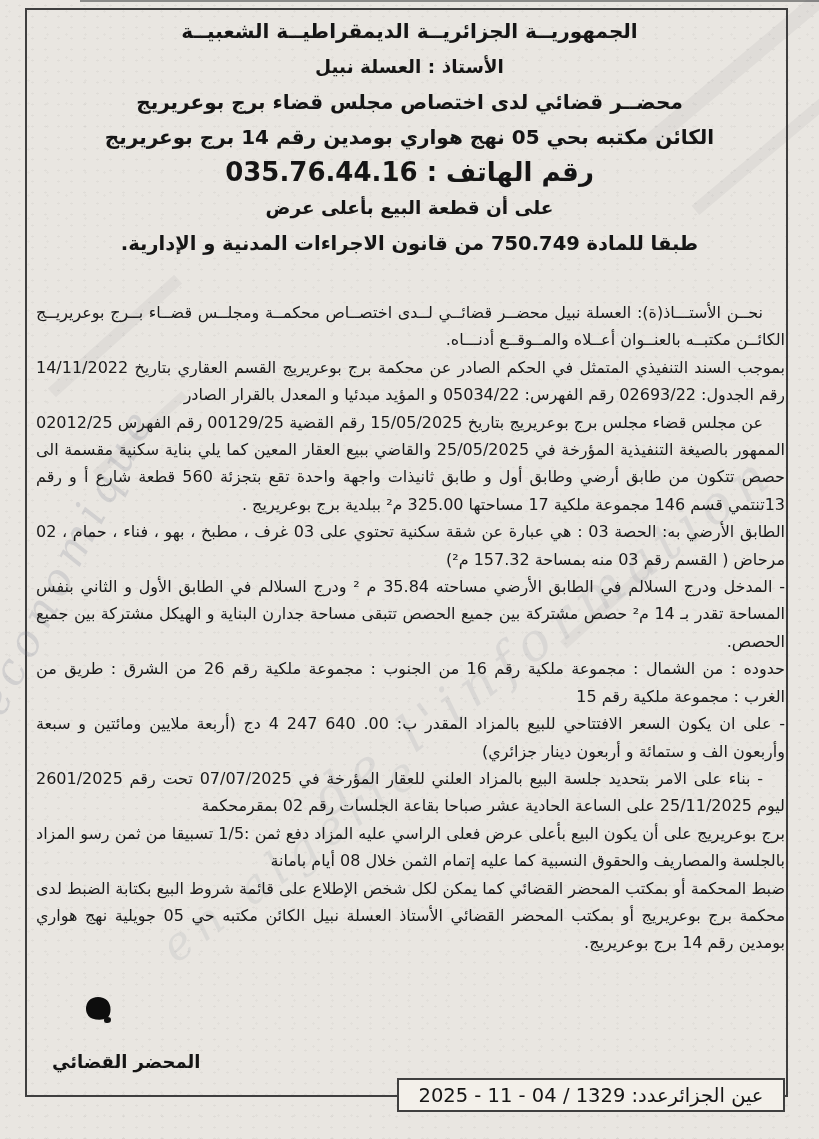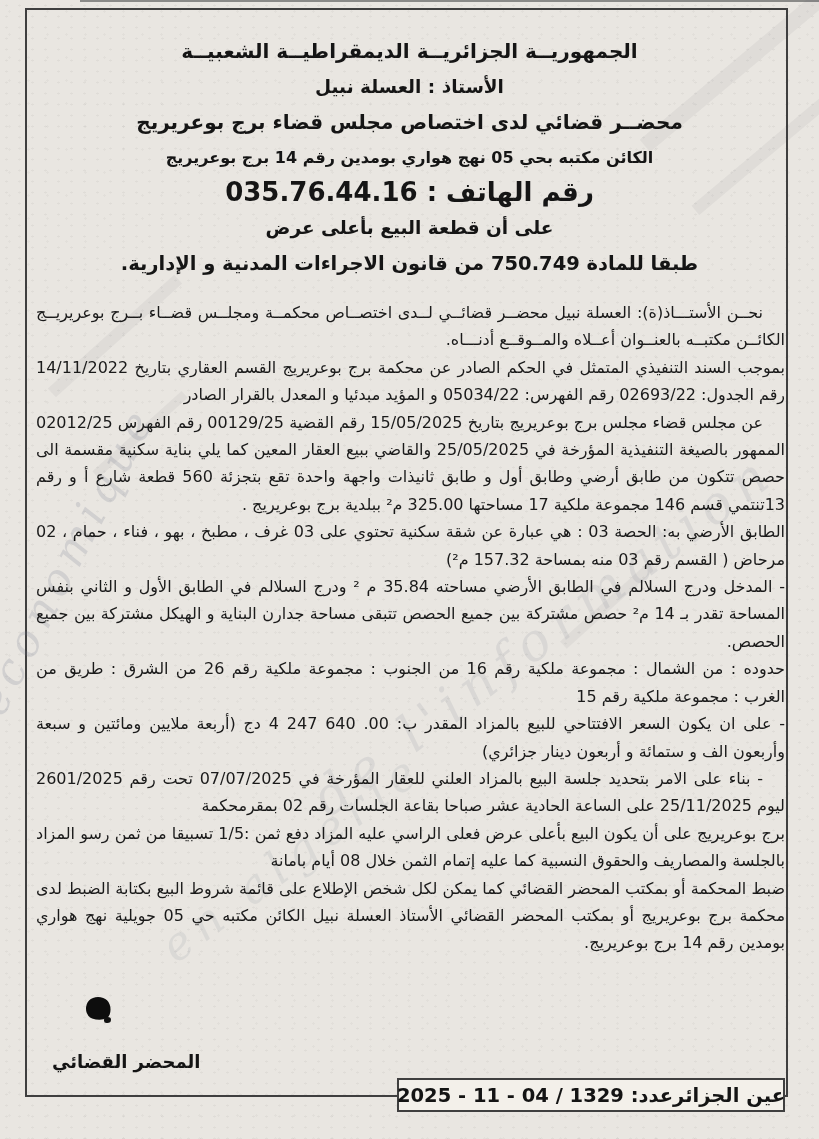--- a/index.html
+++ b/index.html
@@ -41,24 +41,24 @@
   .s2{left:672px;top:140px;width:200px;height:12px;transform:rotate(-40deg);}
   .s3{left:30px;top:330px;width:170px;height:12px;transform:rotate(-42deg);}
   .s4{left:548px;top:600px;width:120px;height:10px;transform:rotate(-42deg);}
   .s5{left:80px;top:430px;width:120px;height:9px;transform:rotate(-42deg);}
 
   .header{
     position:absolute;left:36px;top:14px;width:747px;
     direction:rtl;text-align:center;color:#151515;z-index:2;
   }
   .hline{font-weight:bold;line-height:35.3px;white-space:nowrap;}
-  .h-republic{font-size:20px;margin-top:20px;}
+  .h-republic{font-size:20px;}
   .h-officer{font-size:18.5px;}
   .h-title{font-size:20px;}
-  .h-address{font-size:16px;}
+  .h-address{font-size:20px;}
   .h-phone{font-size:26px;}
   .h-announce{font-size:21px;}
   .h-bid{font-size:18.5px;}
   .h-article{font-size:19.5px;}
 
   .bodytext{
     position:absolute;left:36px;top:299px;width:749px;
     direction:rtl;text-align:justify;
     font-size:16px;line-height:27.4px;color:#1a1a1a;z-index:2;
   }
@@ -69,21 +69,21 @@
     position:absolute;left:52px;top:1051px;
     font-size:18px;font-weight:bold;color:#141414;
     direction:rtl;z-index:2;
   }
   .footer-box{
     position:absolute;left:397px;top:1078px;width:388px;height:34px;
     background:#f3f0ea;border:2px solid #3f3f3f;box-sizing:border-box;
     display:flex;align-items:center;justify-content:center;
     direction:rtl;z-index:3;
   }
-  .footer-box span{font-size:19.5px;font-weight:bold;color:#141414;white-space:nowrap;}
+  .footer-box span{font-size:19.5px;font-weight:normal;color:#141414;white-space:nowrap;}
   .frame-bottom-gap{
     position:absolute;left:27px;top:1095px;width:370px;height:2px;background:#3f3f3f;z-index:2;
   }
   .ink-blob{
     position:absolute;left:86px;top:997px;width:25px;height:23px;
     background:#0d0d0d;border-radius:55% 45% 62% 38% / 48% 60% 40% 52%;
     transform:rotate(18deg);z-index:4;
   }
   .ink-drop{
     position:absolute;left:104px;top:1017px;width:7px;height:6px;

